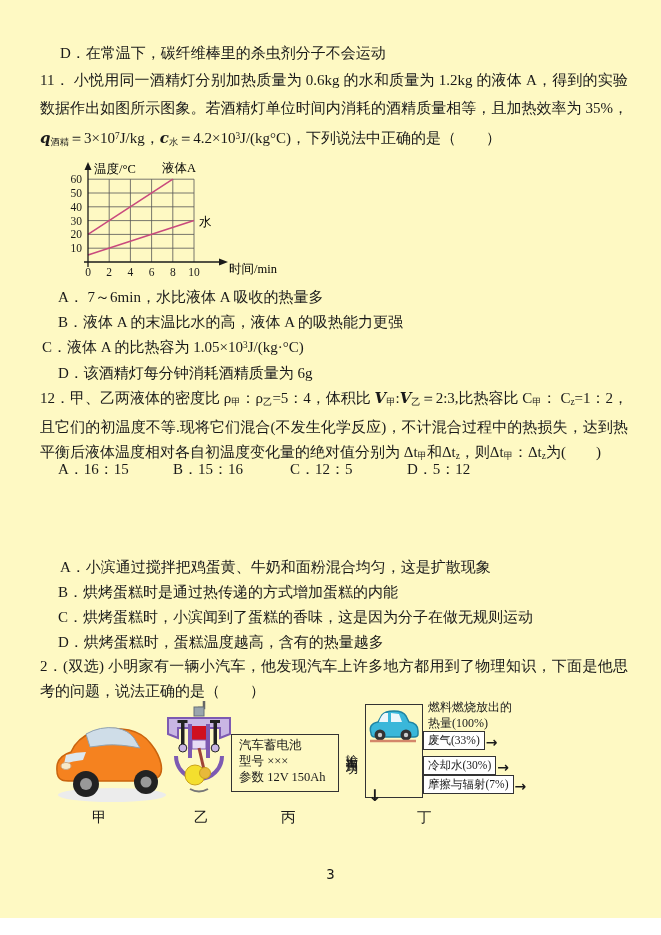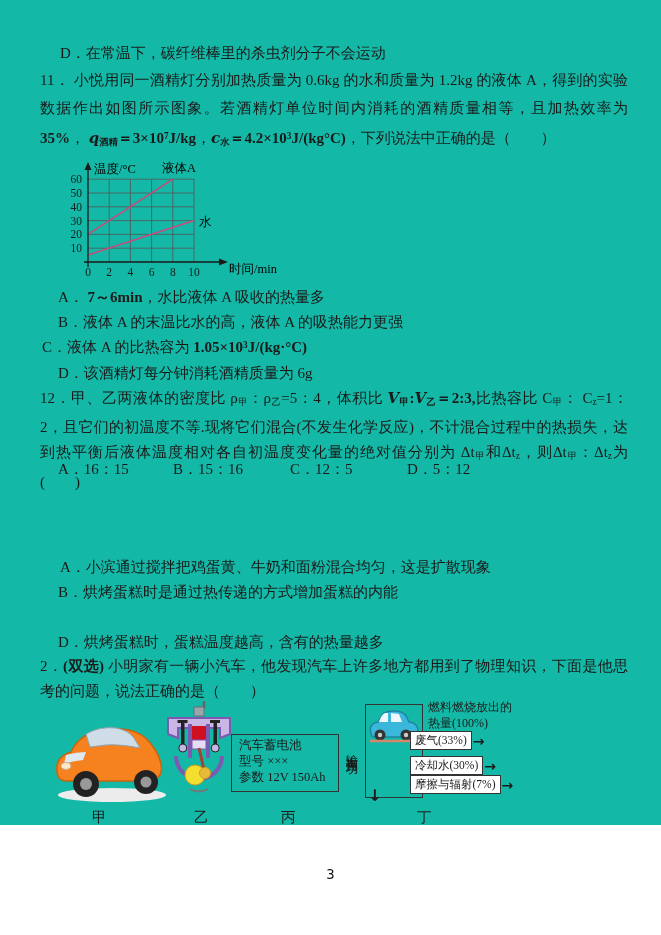--- a/index.html
+++ b/index.html
@@ -1,36 +1,36 @@
 <!DOCTYPE html>
 <html><head>
 <meta charset="utf-8">
 <style>
   *{margin:0;padding:0;box-sizing:border-box}
   html,body{width:661px;height:935px;background:#fff;overflow:hidden}
-  .page{position:relative;width:661px;height:825px;background:#14b8a6;
+  .page{position:relative;width:661px;height:918px;background:#fef9c3;
         font-family:"Liberation Serif",serif;font-size:15px;color:#1a1a1a}
   .abs{position:absolute}
   .para{text-align:justify;line-height:26px}
   .lh28{line-height:28px}
   .lh25{line-height:25px}
-  .bold{font-weight:bold}
+  .bold{font-weight:normal}
   .bi{font-weight:bold;font-style:italic;font-family:"DejaVu Serif",serif}
   sub{font-size:0.62em;vertical-align:-0.25em}
   sup{font-size:0.62em;vertical-align:0.45em}
   .opt{white-space:nowrap}
   .figwrap{position:absolute;left:40px;top:698px;width:586px;height:136px}
   .batbox{position:absolute;left:191px;top:36px;width:108px;height:58px;
           border:1.5px solid #333;padding:2px 7px;font-size:12.5px;line-height:16px;white-space:nowrap}
   .vlabel{position:absolute;left:303px;top:46px;height:78px;font-size:12.5px;
           writing-mode:vertical-rl;text-orientation:upright;letter-spacing:2px}
   .mainbox{position:absolute;left:325px;top:6px;width:58px;height:94px;border:1.2px solid #333}
   .toycar{position:absolute;left:327px;top:9px}
   .toptext{position:absolute;left:388px;top:1px;font-size:12px;line-height:16px;white-space:nowrap}
-  .branch{position:absolute;left:370px;display:flex;align-items:center}
+  .branch{position:absolute;left:383px;display:flex;align-items:flex-end}
   .bbox{border:1.2px solid #333;background:#fff;font-size:11.5px;padding:1px 4px;white-space:nowrap}
   .arrow{font-family:"DejaVu Sans",sans-serif;font-weight:bold;font-size:14px;margin-left:1px}
   .darrow{position:absolute;left:328px;top:88px;font-family:"DejaVu Sans",sans-serif;
           font-weight:bold;font-size:16px}
   .figlabel{position:absolute;top:110px;font-size:14.5px}
   .pagenum{position:absolute;left:0;top:866px;width:100%;text-align:center;font-size:14px;
            font-family:"DejaVu Sans Mono",monospace}
 </style>
 </head>
 <body>
@@ -87,20 +87,21 @@
   <div class="abs opt" style="left:58px;top:364px"><span>D．该酒精灯每分钟消耗酒精质量为 6g</span></div>
 
   <div class="abs para lh25" style="left:40px;top:386px;width:588px"><span>12．甲、乙两液体的密度比 ρ</span><sub>甲</sub><span>：ρ</span><sub>乙</sub><span>=5：4，体积比 </span><span class="bi">V</span><sub class="bold">甲</sub><span class="bold">:</span><span class="bi">V</span><sub class="bold">乙</sub><span class="bold">＝2:3,</span><span>比热容比 C</span><sub>甲</sub><span>：  C</span><sub>z</sub><span>=1：2，且它们的初温度不等.现将它们混合(不发生化学反应)，不计混合过程中的热损失，达到热平衡后液体温度相对各自初温度变化量的绝对值分别为 Δt</span><sub>甲</sub><span>和Δt</span><sub>z</sub><span>，则Δt</span><sub>甲</sub><span>：Δt</span><sub>z</sub><span>为(　　)</span></div>
   <span class="abs opt" style="left:58px;top:460px">A．16：15</span>
   <span class="abs opt" style="left:173px;top:460px">B．15：16</span>
   <span class="abs opt" style="left:290px;top:460px">C．12：5</span>
   <span class="abs opt" style="left:407px;top:460px">D．5：12</span>
 
   <div class="abs opt" style="left:60px;top:558px">A．小滨通过搅拌把鸡蛋黄、牛奶和面粉混合均匀，这是扩散现象</div>
   <div class="abs opt" style="left:58px;top:583px">B．烘烤蛋糕时是通过热传递的方式增加蛋糕的内能</div>
+  <div class="abs opt" style="left:58px;top:608px">C．烘烤蛋糕时，小滨闻到了蛋糕的香味，这是因为分子在做无规则运动</div>
   <div class="abs opt" style="left:58px;top:633px">D．烘烤蛋糕时，蛋糕温度越高，含有的热量越多</div>
 
   <div class="abs para lh25" style="left:40px;top:654px;width:588px"><span>2．</span><span class="bold">(双选)</span><span> 小明家有一辆小汽车，他发现汽车上许多地方都用到了物理知识，下面是他思考的问题，说法正确的是（　　）</span></div>
 
   <div class="figwrap">
 
     <svg class="abs" style="left:12px;top:16px" width="122" height="94" viewBox="0 0 122 94">
       <ellipse cx="60" cy="81" rx="54" ry="7" fill="#ececec"></ellipse>
       <path d="M10,66 q-6,-2 -5,-14 q1,-10 14,-14 q6,-14 22,-20 q16,-6 36,-2 q14,3 22,14 q8,10 10,20 q2,10 -4,14 q-4,3 -10,3 l-75,0 q-8,0 -10,-1 z" fill="#f5821f" stroke="#c9640e" stroke-width="1.5"></path>
       <path d="M34,20 q14,-8 30,-6 q12,2 18,10 l6,10 q-20,-4 -34,-3 l-16,2 z" fill="#cfdde8" stroke="#8fa2b0"></path>

